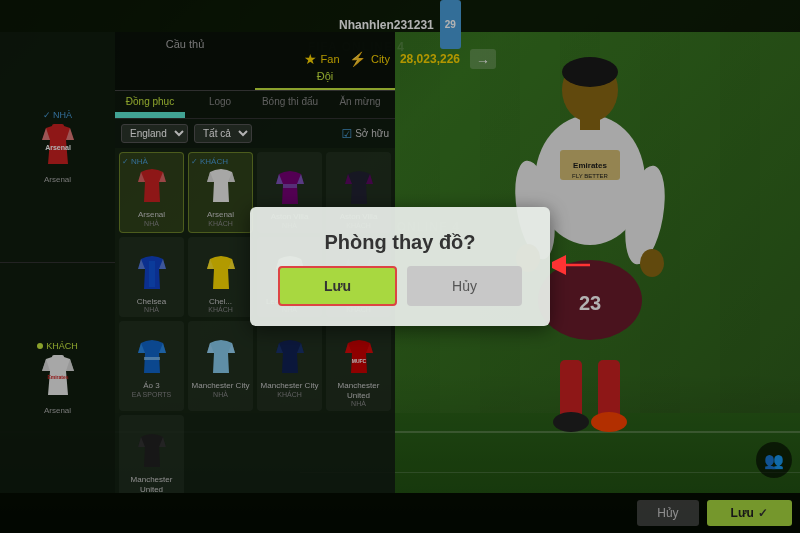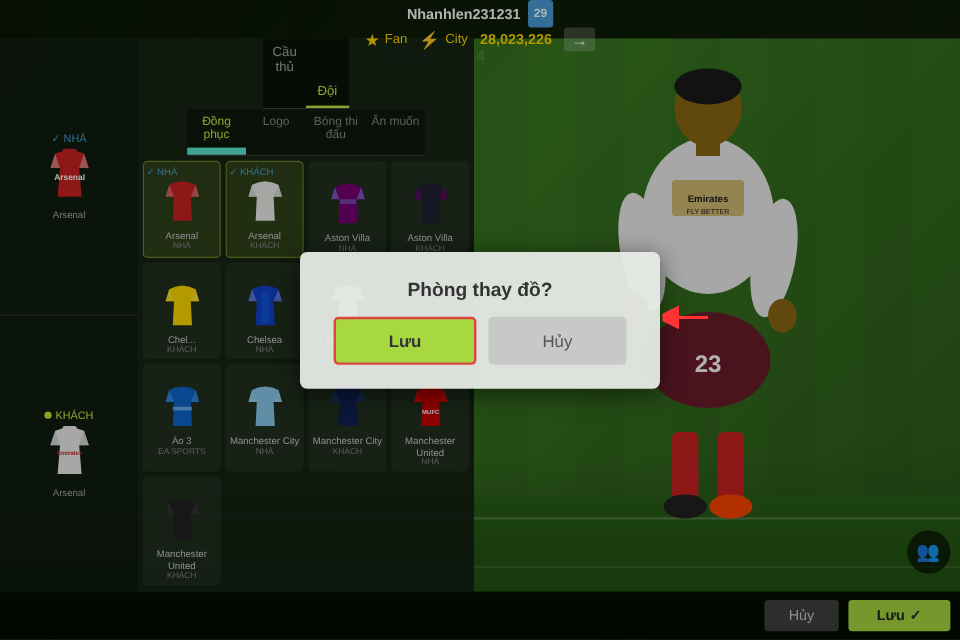--- a/index.html
+++ b/index.html
@@ -51,21 +51,21 @@
     }
     .username {
       color: #ffffff;
       font-size: 12px;
       font-weight: bold;
     }
     .level-badge {
       background: #4a9eda;
       color: white;
       font-size: 10px;
-      padding: 6px 5px;
+      padding: 19px 5px;
       border-radius: 3px;
       font-weight: bold;
     }
     .top-bar-right {
       display: flex;
       align-items: center;
       gap: 10px;
     }
     .fan-boost {
       display: flex;
@@ -288,21 +288,21 @@
     }
     .dialog {
       background: rgba(230,235,230,0.95);
       border-radius: 6px;
       padding: 24px 28px 20px;
       width: 300px;
       box-shadow: 0 4px 20px rgba(0,0,0,0.5);
       position: relative;
     }
     .dialog-title {
-      font-size: 16px;
+      font-size: 20px;
       font-weight: bold;
       color: #333;
       text-align: center;
       margin-bottom: 12px;
     }
     .dialog-message {
       font-size: 12px;
       color: #555;
       text-align: center;
       line-height: 1.5;
@@ -508,34 +508,46 @@
       <polygon points="14,8 10,20 18,20 16,44 36,44 34,20 42,20 38,8 32,6 26,4 20,6" fill="#f0f0f0"></polygon>
       <polygon points="14,8 10,20 18,20" fill="#cccccc" opacity="0.6"></polygon>
       <polygon points="38,8 42,20 34,20" fill="#cccccc" opacity="0.6"></polygon>
       <rect x="20" y="4" width="12" height="6" rx="2" fill="#f0f0f0"></rect>
       <text x="26" y="28" text-anchor="middle" font-size="5" fill="#cc2222" font-weight="bold">Emirates</text>
     </svg>
     <span class="kit-team">Arsenal</span>
   </div>
 </div>
 
-<div class="left-panel" style="left:115px;width:calc(280px);align-items:center;">
+<div class="left-panel" style="left:115px;width:calc(280px);">
 
   <div class="main-tabs">
     <div class="main-tab">Cầu thủ</div>
     <div class="main-tab active">Đội</div>
   </div>
 
   <div class="sub-tabs">
     <div class="sub-tab active">Đồng phục</div>
     <div class="sub-tab">Logo</div>
     <div class="sub-tab">Bóng thi đấu</div>
-    <div class="sub-tab">Ăn muốn</div>
-  </div>
-
+    <div class="sub-tab">Ăn mừng</div>
+  </div>
+
+  <div class="filters">
+    <select class="filter-select">
+      <option>England</option>
+    </select>
+    <select class="filter-select">
+      <option>Tất cả</option>
+    </select>
+    <div class="filter-checkbox">
+      <span class="check-icon">☑</span>
+      <span>Sở hữu</span>
+    </div>
+  </div>
 
   <div class="jersey-grid">
 
     <div class="jersey-item selected">
       <span style="font-size:8px;color:#4a9eda;align-self:flex-start;">✓ NHÀ</span>
       <svg class="jersey-svg" viewBox="0 0 42 42">
         <polygon points="10,6 7,16 14,16 13,36 29,36 28,16 35,16 32,6 27,4 21,3 15,4" fill="#cc2222"></polygon>
         <polygon points="10,6 7,16 14,16" fill="#fff" opacity="0.3"></polygon>
         <polygon points="32,6 35,16 28,16" fill="#fff" opacity="0.3"></polygon>
       </svg>
@@ -573,39 +585,39 @@
         <polygon points="10,6 7,16 14,16" fill="#770077" opacity="0.7"></polygon>
         <polygon points="32,6 35,16 28,16" fill="#770077" opacity="0.7"></polygon>
       </svg>
       <span class="jersey-name">Aston Villa</span>
       <span class="jersey-type">KHÁCH</span>
     </div>
 
     <div class="jersey-item">
       <div style="height:12px;"></div>
       <svg class="jersey-svg" viewBox="0 0 42 42">
+        <polygon points="10,6 7,16 14,16 13,36 29,36 28,16 35,16 32,6 27,4 21,3 15,4" fill="#1144cc"></polygon>
+        <polygon points="10,6 7,16 14,16" fill="#fff" opacity="0.3"></polygon>
+        <polygon points="32,6 35,16 28,16" fill="#fff" opacity="0.3"></polygon>
+
+        <rect x="18" y="8" width="6" height="26" fill="#1155dd"></rect>
+      </svg>
+      <span class="jersey-name">Chelsea</span>
+      <span class="jersey-type">NHÀ</span>
+    </div>
+
+    <div class="jersey-item">
+      <div style="height:12px;"></div>
+      <svg class="jersey-svg" viewBox="0 0 42 42">
         <polygon points="10,6 7,16 14,16 13,36 29,36 28,16 35,16 32,6 27,4 21,3 15,4" fill="#ffdd00"></polygon>
         <polygon points="10,6 7,16 14,16" fill="#ffee55" opacity="0.5"></polygon>
         <polygon points="32,6 35,16 28,16" fill="#ffee55" opacity="0.5"></polygon>
       </svg>
       <span class="jersey-name">Chel...</span>
       <span class="jersey-type">KHÁCH</span>
-    </div>
-
-    <div class="jersey-item">
-      <div style="height:12px;"></div>
-      <svg class="jersey-svg" viewBox="0 0 42 42">
-        <polygon points="10,6 7,16 14,16 13,36 29,36 28,16 35,16 32,6 27,4 21,3 15,4" fill="#1144cc"></polygon>
-        <polygon points="10,6 7,16 14,16" fill="#fff" opacity="0.3"></polygon>
-        <polygon points="32,6 35,16 28,16" fill="#fff" opacity="0.3"></polygon>
-
-        <rect x="18" y="8" width="6" height="26" fill="#1155dd"></rect>
-      </svg>
-      <span class="jersey-name">Chelsea</span>
-      <span class="jersey-type">NHÀ</span>
     </div>
 
     <div class="jersey-item">
       <div style="height:12px;"></div>
       <svg class="jersey-svg" viewBox="0 0 42 42">
         <polygon points="10,6 7,16 14,16 13,36 29,36 28,16 35,16 32,6 27,4 21,3 15,4" fill="#f8f8f8"></polygon>
         <polygon points="10,6 7,16 14,16" fill="#dddddd" opacity="0.8"></polygon>
         <polygon points="32,6 35,16 28,16" fill="#dddddd" opacity="0.8"></polygon>
       </svg>
       <span class="jersey-name">Leeds United</span>

